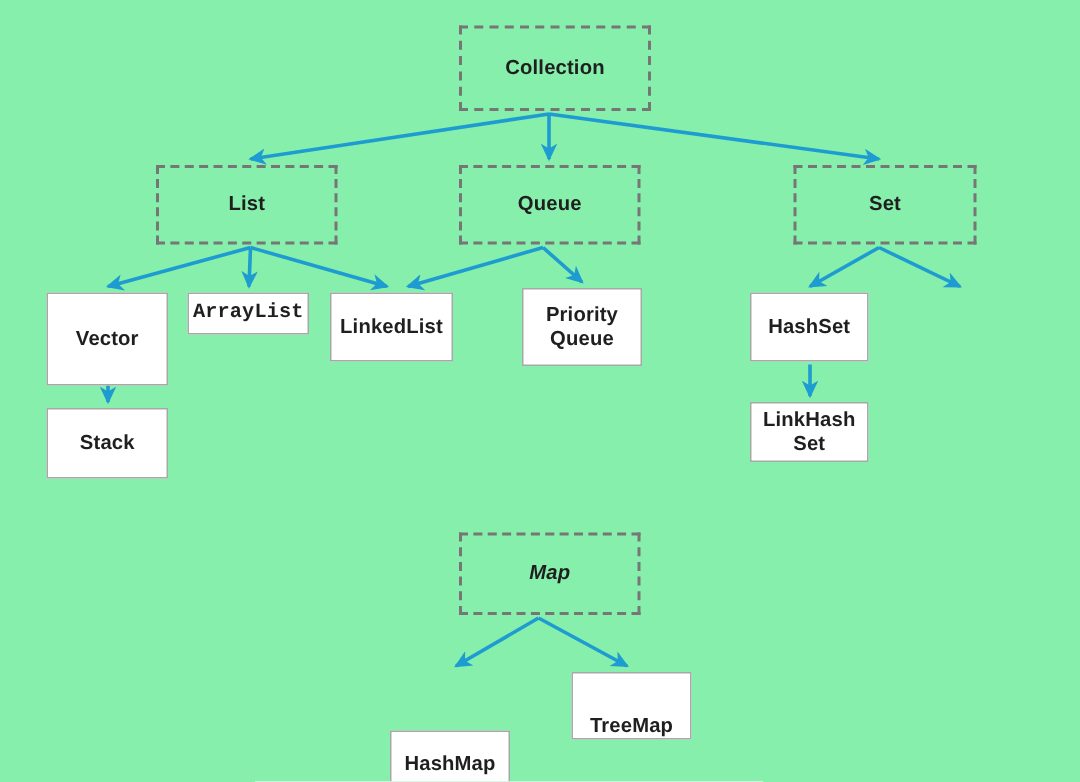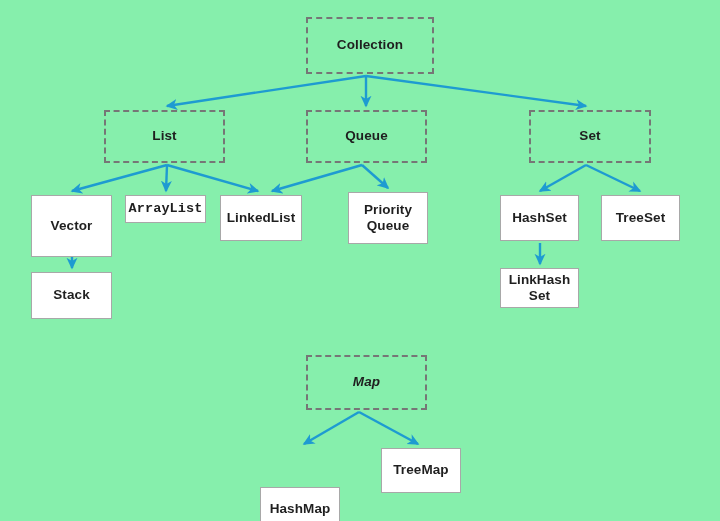--- a/index.html
+++ b/index.html
@@ -101,32 +101,29 @@
     <div class="node concrete" style="left: 220px; top: 195px; width: 82px; height: 46px; border-color: rgb(168, 168, 168); color: rgb(31, 31, 31);">
       <span class="node-label">LinkedList</span>
     </div>
     <div class="node concrete" style="left: 348px; top: 192px; width: 80px; height: 52px; border-color: rgb(168, 168, 168); color: rgb(31, 31, 31);">
       <span class="node-label">Priority
 Queue</span>
     </div>
     <div class="node concrete" style="left: 500px; top: 195px; width: 79px; height: 46px; border-color: rgb(168, 168, 168); color: rgb(31, 31, 31); justify-content: center;">
       <span class="node-label">HashSet</span>
     </div>
-    <div class="node concrete" style="left: 601px; top: 195px; width: 79px; height: 46px; border-color: rgb(168, 168, 168); color: rgb(31, 31, 31);">
-      <span class="node-label">TreeSet</span>
-    </div>
     <div class="node concrete" style="left: 31px; top: 272px; width: 81px; height: 47px; border-color: rgb(168, 168, 168); color: rgb(31, 31, 31);">
       <span class="node-label">Stack</span>
     </div>
     <div class="node concrete" style="left: 500px; top: 268px; width: 79px; height: 40px; border-color: rgb(168, 168, 168); color: rgb(31, 31, 31);">
       <span class="node-label">LinkHash
 Set</span>
     </div>
     <div class="node abstract" style="left: 306px; top: 355px; width: 121px; height: 55px; border-color: rgb(118, 118, 118); color: rgb(31, 31, 31); font-style: italic;">
       <span class="node-label">Map</span>
     </div>
     <div class="node concrete" style="left: 260px; top: 448px; width: 80px; height: 45px; border-color: rgb(168, 168, 168); color: rgb(31, 31, 31); margin-top: 39px;">
       <span class="node-label">HashMap</span>
     </div>
-    <div class="node concrete" style="left: 381px; top: 448px; width: 80px; height: 45px; border-color: rgb(168, 168, 168); color: rgb(31, 31, 31);">
+    <div class="node concrete" style="left: 381px; top: 448px; width: 80px; height: 45px; border-color: rgb(168, 168, 168); color: rgb(31, 31, 31); align-items: flex-end;">
       <span class="node-label">TreeMap</span>
     </div>
   </div>
 
 </body></html>

